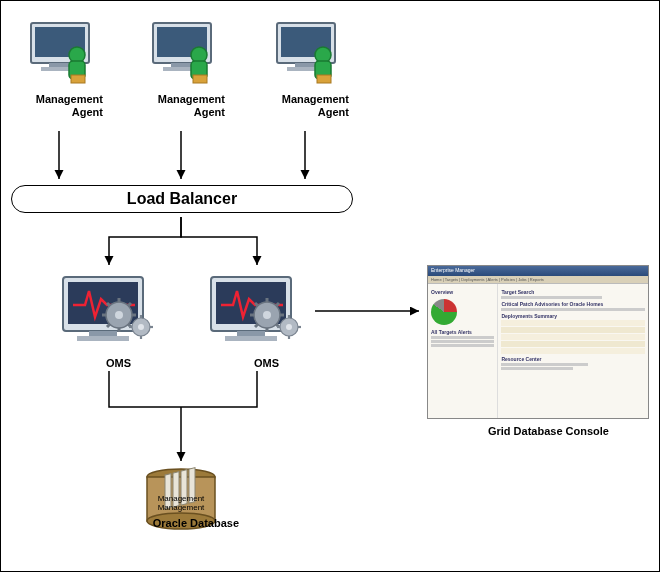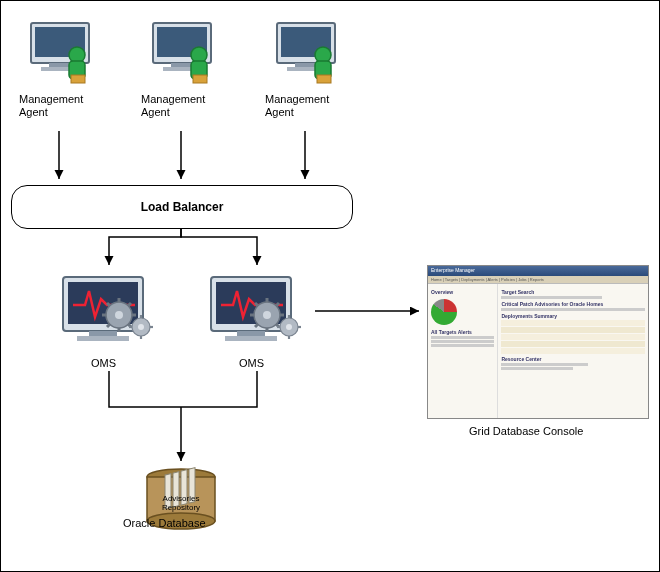--- a/index.html
+++ b/index.html
@@ -7,46 +7,46 @@
     width: 660px;
     height: 572px;
     border: 1px solid #000;
     position: relative;
     font-family: Verdana, Arial, sans-serif;
     font-size: 11px;
     background: #fff;
   }
   .node-label {
     position: absolute;
-    text-align: left;
-    font-weight: normal;
+    text-align: right;
+    font-weight: bold;
     color: #000;
     line-height: 1.2;
   }
   .tiny-label {
     position: absolute;
     text-align: center;
     font-size: 8px;
     color: #000;
     line-height: 1.1;
   }
   .load-balancer {
     position: absolute;
     left: 10px;
     top: 184px;
     width: 342px;
-    height: 44px;
+    height: 28px;
     border: 1px solid #000;
     border-radius: 16px;
     background: #fff;
     display: flex;
     align-items: center;
     justify-content: center;
     font-weight: bold;
-    font-size: 12px;
+    font-size: 16px;
   }
   .console-window {
     position: absolute;
     left: 426px;
     top: 264px;
     width: 222px;
     height: 154px;
     border: 1px solid #888;
     background: #f9f7f1;
     font-size: 5px;
@@ -194,21 +194,21 @@
 <div class="node-label" style="left:140px; top:92px; width:84px;">Management Agent</div>
 <div class="node-label" style="left:264px; top:92px; width:84px;">Management Agent</div>
 
 <div class="load-balancer">
   <span>Load Balancer</span>
 </div>
 
 <div class="node-label" style="left:90px; top:356px; width:40px;">OMS</div>
 <div class="node-label" style="left:238px; top:356px; width:40px;">OMS</div>
 
-<div class="tiny-label" style="left:146px; top:494px; width:68px;">Advisories Repository</div>
+<div class="tiny-label" style="left:146px; top:494px; width:68px;">Management Management</div>
 <div class="node-label" style="left:122px; top:516px; width:116px;">Oracle Database</div>
 
 <div class="node-label" style="left:468px; top:424px; width:140px;">Grid Database Console</div>
 
 <div class="console-window">
   <div class="console-header">
     <span>Enterprise Manager</span>
   </div>
   <div class="console-tabs">Home | Targets | Deployments | Alerts | Policies | Jobs | Reports</div>
   <div class="console-body">

